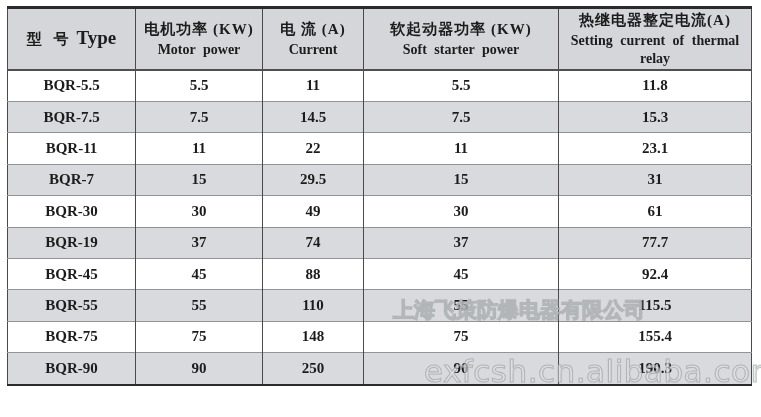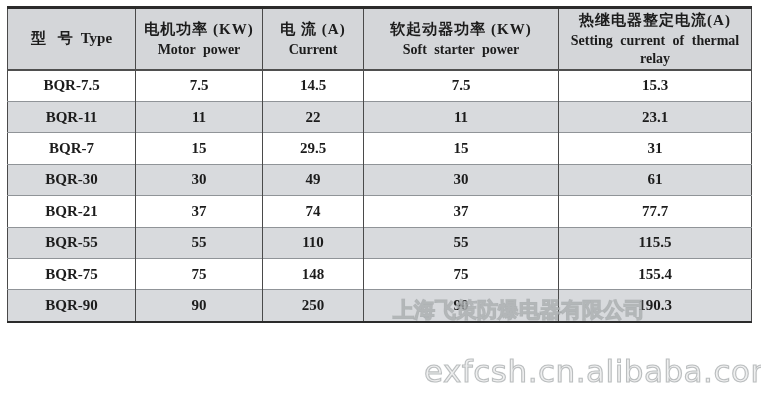--- a/index.html
+++ b/index.html
@@ -44,21 +44,21 @@
     text-align: center;
     vertical-align: middle;
     padding: 0 2px;
   }
   th + th, td + td { border-left: 1px solid var(--grid-vertical, #4a4a4a); }
 
   th .zh { display: block; font-size: 15px; letter-spacing: 1px; line-height: 1.55; }
   th .en { display: block; font-size: 14px; word-spacing: 4px; line-height: 1.3; }
   th.type-col .zh, th.type-col .en { display: inline; }
   th.type-col .zh { letter-spacing: 4px; }
-  th.type-col .en { font-size: 15px; }
+  th.type-col .en { font-size: 19px; }
 
   tbody td {
     height: 30.4px;
     text-align: center;
     vertical-align: middle;
     font-size: 15px;
     font-weight: 700;
     border-top: 1px solid var(--grid-horizontal, #909498);
     padding: 0;
     background: #ffffff;
@@ -122,20 +122,27 @@
           <span class="en">Soft starter power</span>
         </th>
         <th>
           <span class="zh">热继电器整定电流(A)</span>
           <span class="en">Setting current of thermal relay</span>
         </th>
       </tr>
     </thead>
     <tbody>
         <tr>
+          <td>BQR-5.5</td>
+          <td>5.5</td>
+          <td>11</td>
+          <td>5.5</td>
+          <td>11.8</td>
+        </tr>
+        <tr>
           <td>BQR-7.5</td>
           <td>7.5</td>
           <td>14.5</td>
           <td>7.5</td>
           <td>15.3</td>
         </tr>
         <tr>
           <td>BQR-11</td>
           <td>11</td>
           <td>22</td>
@@ -150,25 +157,32 @@
           <td>31</td>
         </tr>
         <tr>
           <td>BQR-30</td>
           <td>30</td>
           <td>49</td>
           <td>30</td>
           <td>61</td>
         </tr>
         <tr>
-          <td>BQR-21</td>
+          <td>BQR-19</td>
           <td>37</td>
           <td>74</td>
           <td>37</td>
           <td>77.7</td>
+        </tr>
+        <tr>
+          <td>BQR-45</td>
+          <td>45</td>
+          <td>88</td>
+          <td>45</td>
+          <td>92.4</td>
         </tr>
         <tr>
           <td>BQR-55</td>
           <td>55</td>
           <td>110</td>
           <td>55</td>
           <td>115.5</td>
         </tr>
         <tr>
           <td>BQR-75</td>

